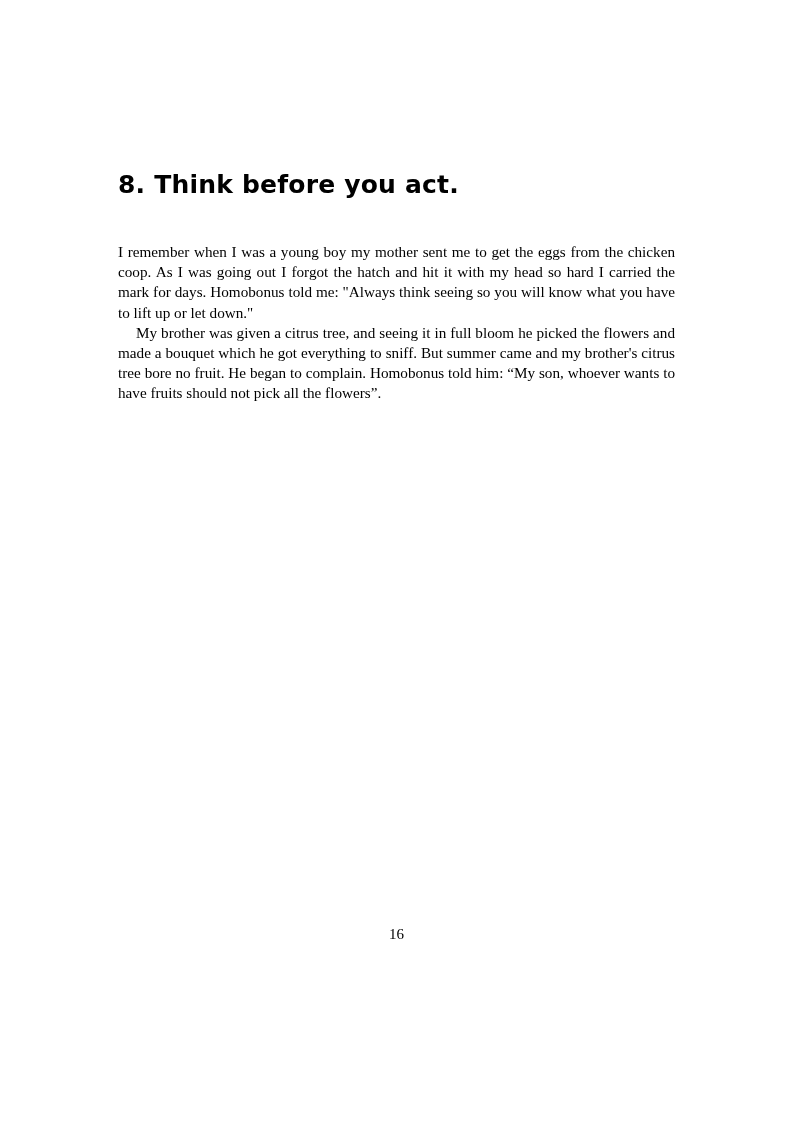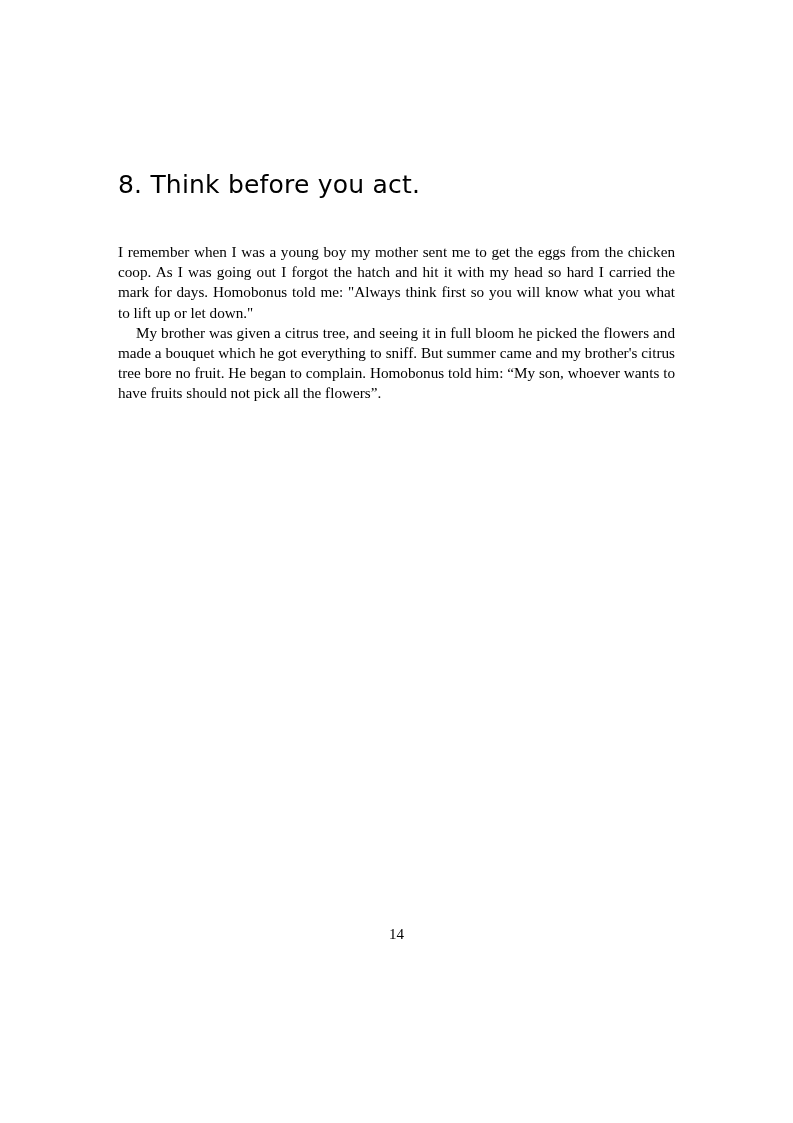--- a/index.html
+++ b/index.html
@@ -24,21 +24,21 @@
   }
   .content {
     position: absolute;
     left: 118px;
     top: 170px;
     width: 557px;
   }
   .chapter-title {
     font-family: "DejaVu Sans", sans-serif;
     font-size: 25px;
-    font-weight: normal;
+    font-weight: bold;
     letter-spacing: 0.2px;
     margin: 0 0 42px 0;
     line-height: 1.2;
   }
   .body-text p {
     margin: 0;
     font-size: 15.2px;
     line-height: 20.2px;
     text-align: justify;
     text-justify: inter-word;
@@ -60,21 +60,21 @@
 </head>
 <body>
 
 <div class="page">
 
   <div class="content">
 
     <h1 class="chapter-title">8.  Think before you act.</h1>
 
     <div class="body-text">
-      <p>I remember when I was a young boy my mother sent me to get the eggs from the chicken coop. As I was going out I forgot the hatch and hit it with my head so hard I carried the mark for days. Homobonus told me: "Always think first so you will know what you what to lift up or let down."</p>
+      <p>I remember when I was a young boy my mother sent me to get the eggs from the chicken coop. As I was going out I forgot the hatch and hit it with my head so hard I carried the mark for days. Homobonus told me: "Always think seeing so you will know what you have to lift up or let down."</p>
       <p class="indent">My brother was given a citrus tree, and seeing it in full bloom he picked the flowers and made a bouquet which he got everything to sniff. But summer came and my brother's citrus tree bore no fruit. He began to complain. Homobonus told him: “My son, whoever wants to have fruits should not pick all the flowers”.</p>
     </div>
 
   </div>
 
-  <div class="page-number">14</div>
+  <div class="page-number">16</div>
 
 </div>
 
 </body></html>

